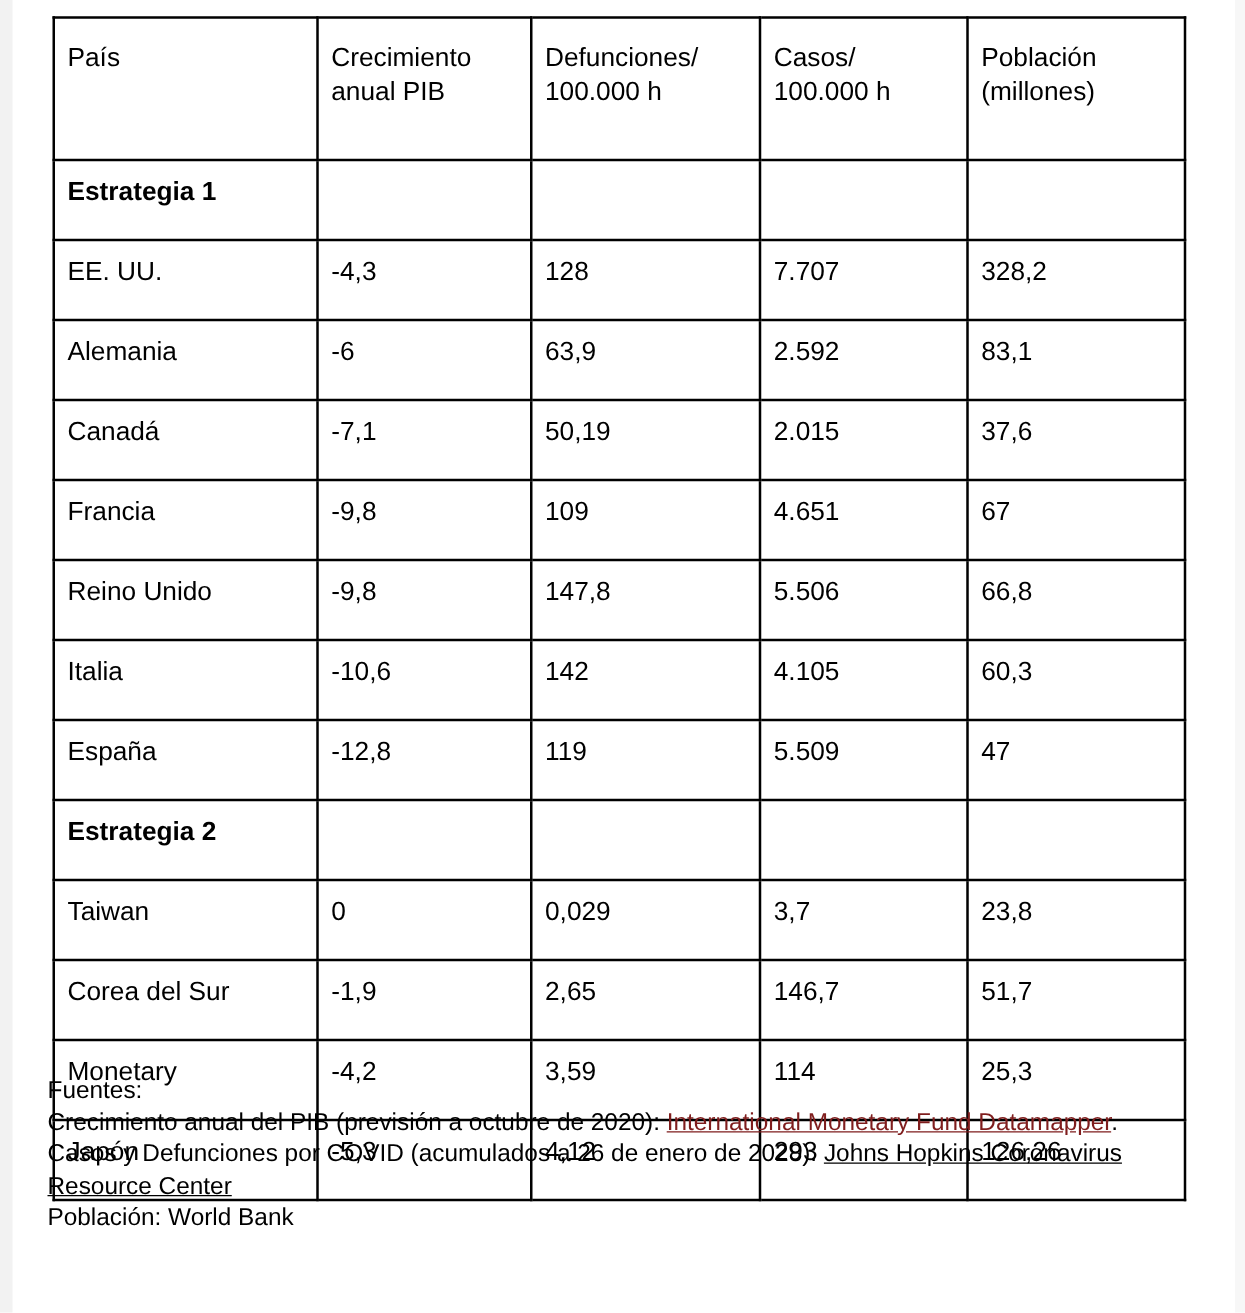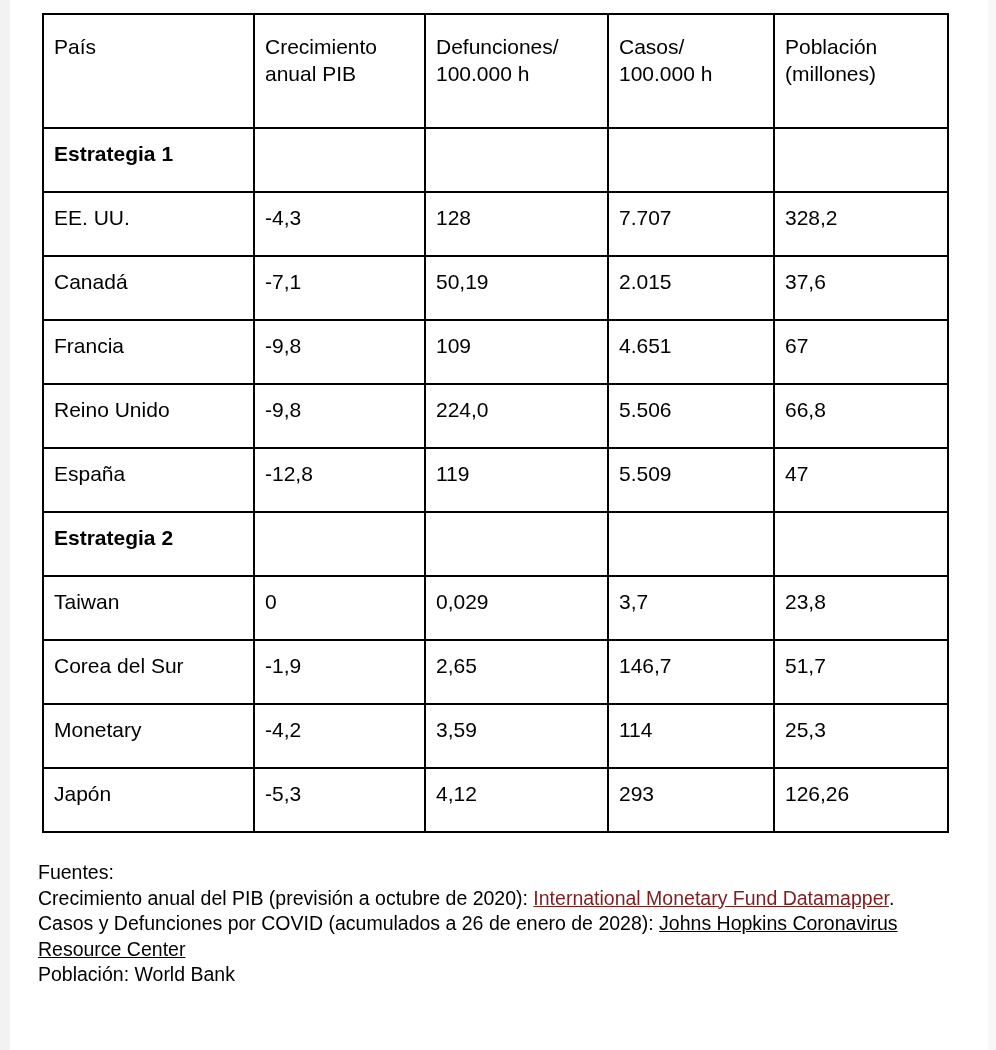--- a/index.html
+++ b/index.html
@@ -144,39 +144,53 @@
       </tr>
 
       <tr>
         <td>EE. UU.</td>
         <td>-4,3</td>
         <td>128</td>
         <td>7.707</td>
         <td>328,2</td>
       </tr>
       <tr>
+        <td>Alemania</td>
+        <td>-6</td>
+        <td class="num-indent">63,9</td>
+        <td>2.592</td>
+        <td class="num-indent4">83,1</td>
+      </tr>
+      <tr>
         <td>Canadá</td>
         <td>-7,1</td>
         <td class="num-indent">50,19</td>
         <td>2.015</td>
         <td class="num-indent4">37,6</td>
       </tr>
       <tr>
         <td>Francia</td>
         <td>-9,8</td>
         <td>109</td>
         <td>4.651</td>
         <td>67</td>
       </tr>
       <tr>
         <td>Reino Unido</td>
         <td>-9,8</td>
-        <td>224,0</td>
+        <td>147,8</td>
         <td>5.506</td>
         <td>66,8</td>
+      </tr>
+      <tr>
+        <td>Italia</td>
+        <td>-10,6</td>
+        <td>142</td>
+        <td>4.105</td>
+        <td>60,3</td>
       </tr>
       <tr>
         <td>España</td>
         <td>-12,8</td>
         <td>119</td>
         <td>5.509</td>
         <td>47</td>
       </tr>
 
       <tr class="group-row">

